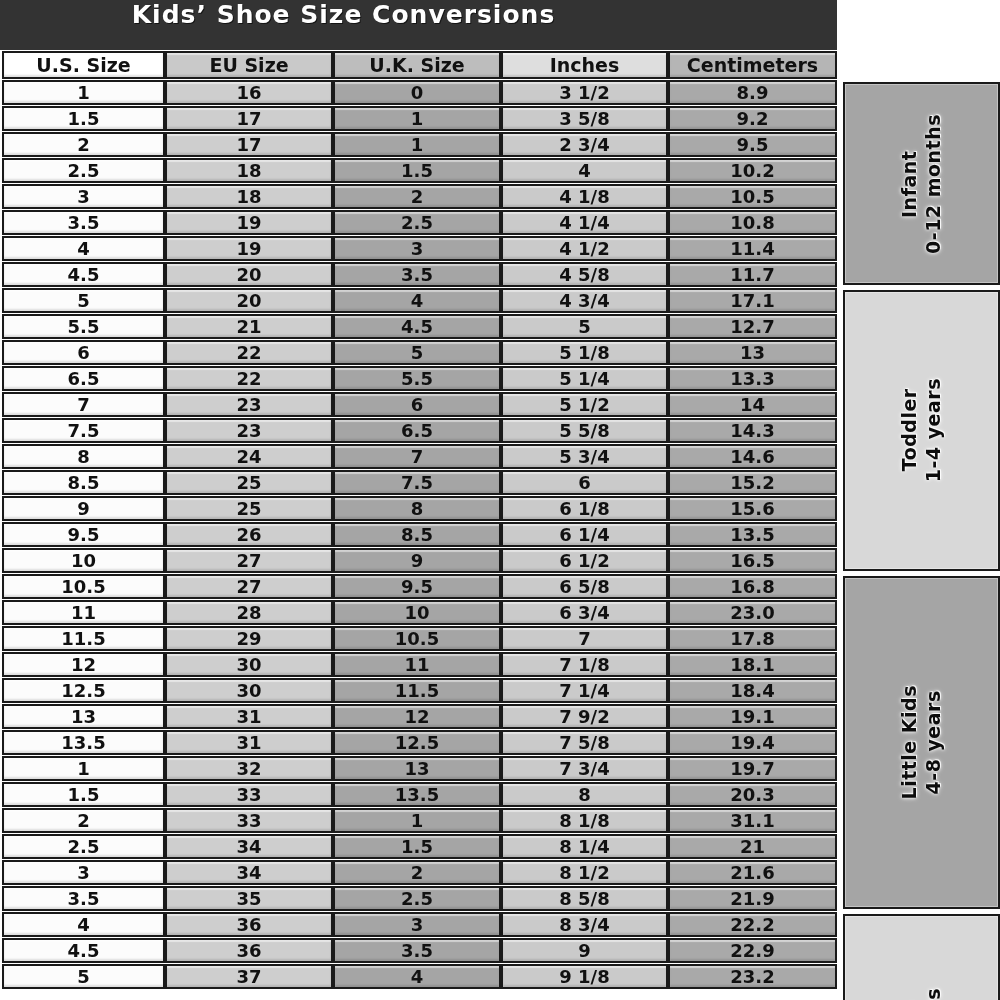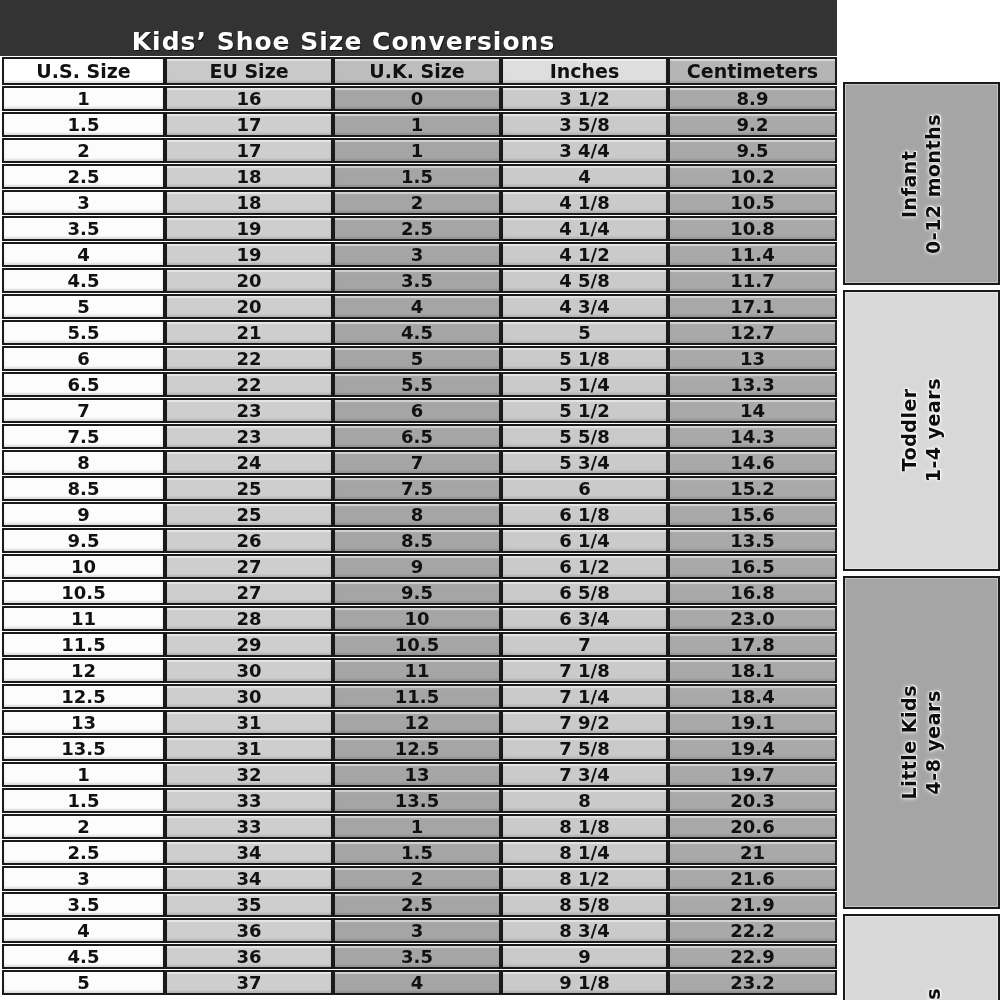--- a/index.html
+++ b/index.html
@@ -5,21 +5,21 @@
   :root{
     --title-bg:#333333; --title-text:#ffffff; --border:#1a1a1a; --gap:#f2f2f2;
     --h0:#ffffff; --h1:#c9c9c9; --h2:#bdbdbd; --h3:#dedede; --h4:#b5b5b5;
     --col0:#fcfcfc; --col1:#cecece; --col2:#a5a5a5; --col3:#cacaca; --col4:#a9a9a9;
   }
   *{margin:0;padding:0;box-sizing:border-box;}
   html,body{width:1000px;height:1000px;overflow:hidden;background:#ffffff;
     font-family:"DejaVu Sans","Liberation Sans",sans-serif;}
   .page{width:1000px;height:1000px;display:flex;overflow:hidden;background:#ffffff;}
   .left{width:837px;flex:0 0 837px;}
-  .title-band{height:56px;background:var(--title-bg);display:flex;align-items:flex-end;
+  .title-band{height:50px;background:var(--title-bg);display:flex;align-items:flex-start;
     justify-content:center;padding-right:150px;}
   .title-band span{color:var(--title-text);font-size:25px;font-weight:700;letter-spacing:1px;
     text-shadow:1px 1px 0 rgba(0,0,0,.6);white-space:nowrap;}
   table{width:835px;margin-left:2px;border-collapse:separate;border-spacing:0 1px;
     table-layout:fixed;background:transparent;}
   .cell{border:2px solid var(--border);text-align:center;font-weight:700;color:#111;
     overflow:hidden;white-space:nowrap;
     box-shadow:inset 0 2px 1px rgba(255,255,255,.5), inset 0 -2px 2px rgba(0,0,0,.12);}
   th.cell{height:28px;font-size:19px;line-height:24px;margin-left:13px;}
   td.cell{height:25px;font-size:18px;line-height:21px;}
@@ -70,21 +70,21 @@
             <td class="cell c0">1.5</td>
             <td class="cell c1">17</td>
             <td class="cell c2">1</td>
             <td class="cell c3">3 5/8</td>
             <td class="cell c4">9.2</td>
           </tr>
           <tr>
             <td class="cell c0">2</td>
             <td class="cell c1">17</td>
             <td class="cell c2">1</td>
-            <td class="cell c3">3 4/4</td>
+            <td class="cell c3">2 3/4</td>
             <td class="cell c4">9.5</td>
           </tr>
           <tr>
             <td class="cell c0">2.5</td>
             <td class="cell c1">18</td>
             <td class="cell c2">1.5</td>
             <td class="cell c3">4</td>
             <td class="cell c4">10.2</td>
           </tr>
           <tr>
@@ -253,21 +253,21 @@
             <td class="cell c1">33</td>
             <td class="cell c2">13.5</td>
             <td class="cell c3">8</td>
             <td class="cell c4">20.3</td>
           </tr>
           <tr>
             <td class="cell c0">2</td>
             <td class="cell c1">33</td>
             <td class="cell c2">1</td>
             <td class="cell c3">8 1/8</td>
-            <td class="cell c4">20.6</td>
+            <td class="cell c4">31.1</td>
           </tr>
           <tr>
             <td class="cell c0">2.5</td>
             <td class="cell c1">34</td>
             <td class="cell c2">1.5</td>
             <td class="cell c3">8 1/4</td>
             <td class="cell c4">21</td>
           </tr>
           <tr>
             <td class="cell c0">3</td>

